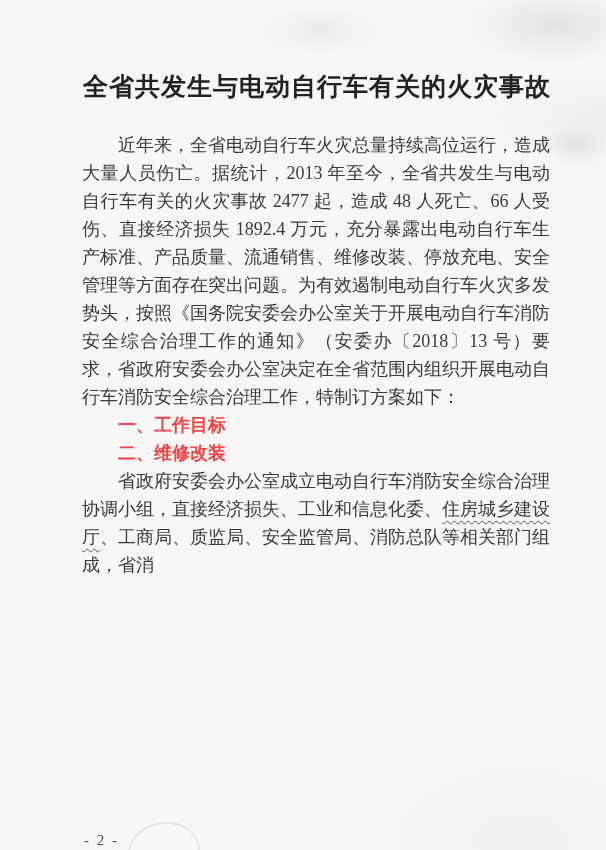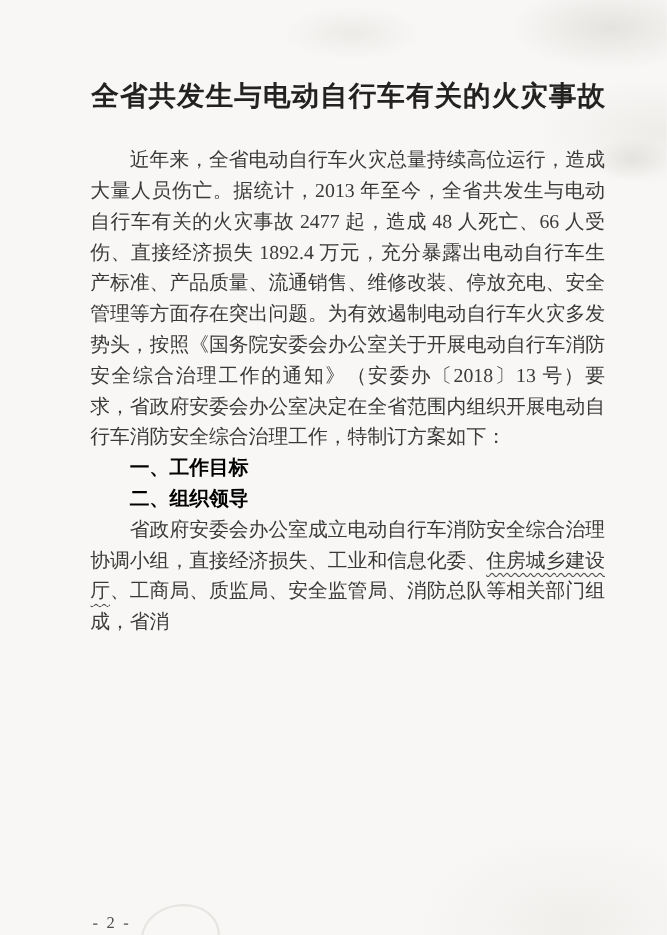--- a/index.html
+++ b/index.html
@@ -33,21 +33,21 @@
     line-height: 28px;
     text-align: justify;
     color: #3b3a38;
   }
   .content p { text-indent: 2em; margin: 0; }
   .content h2 {
     font-size: 18px;
     line-height: 28px;
     font-weight: bold;
     text-indent: 2em;
-    color: #000000;
+    color: #ef4444;
     font-family: Liberation Sans, sans-serif;
     margin: 0;
   }
   .wavy-underline {
     text-decoration: underline;
     text-decoration-style: wavy;
     text-decoration-color: #55524e;
     text-decoration-thickness: 1px;
     text-underline-offset: 5px;
   }
@@ -88,21 +88,21 @@
 
   <h1 class="doc-title">全省共发生与电动自行车有关的火灾事故</h1>
 
   <div class="content">
 
     <p>近年来，全省电动自行车火灾总量持续高位运行，造成大量人员伤亡。据统计，2013 年至今，全省共发生与电动自行车有关的火灾事故 2477 起，造成 48 人死亡、66 人受伤、直接经济损失 1892.4 万元，充分暴露出电动自行车生产标准、产品质量、流通销售、维修改装、停放充电、安全管理等方面存在突出问题。为有效遏制电动自行车火灾多发势头，按照《国务院安委会办公室关于开展电动自行车消防安全综合治理工作的通知》（安委办〔2018〕13 号）要求，省政府安委会办公室决定在全省范围内组织开展电动自行车消防安全综合治理工作，特制订方案如下：</p>
 
     <h2>一、工作目标</h2>
 
 
-    <h2>二、组织领导</h2>
+    <h2>二、维修改装</h2>
 
     <p><span>省政府安委会办公室成立电动自行车消防安全综合治理协调小组，直接经济损失、工业和信息化委、</span><span class="wavy-underline">住房城乡建设厅</span><span>、工商局、质监局、安全监管局、消防总队等相关部门组成，省消</span></p>
 
   </div>
 
   <div class="stamp-mark"></div>
 
   <div class="page-number">- 2 -</div>
 
 </div>

